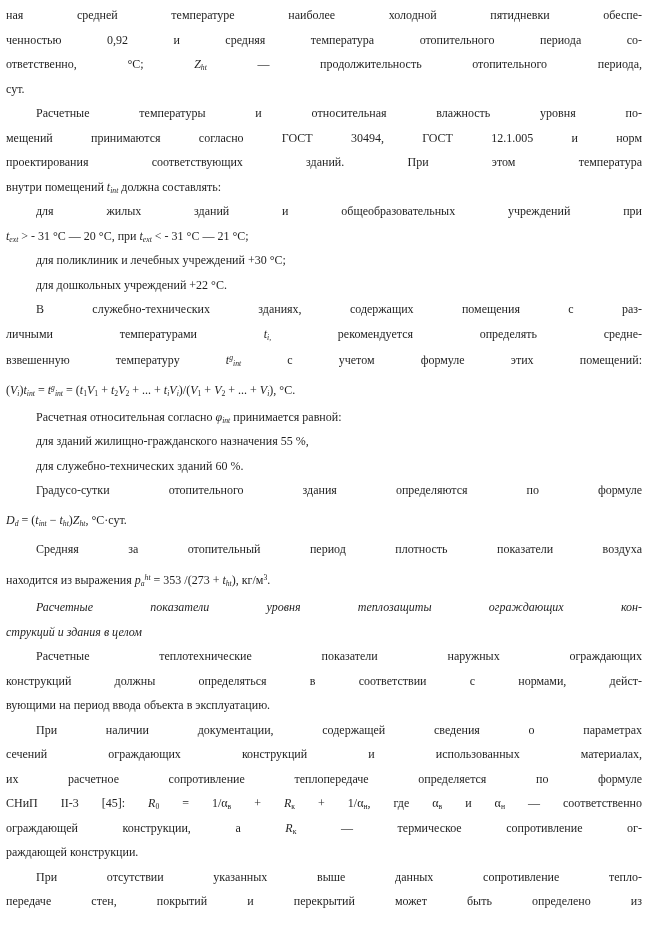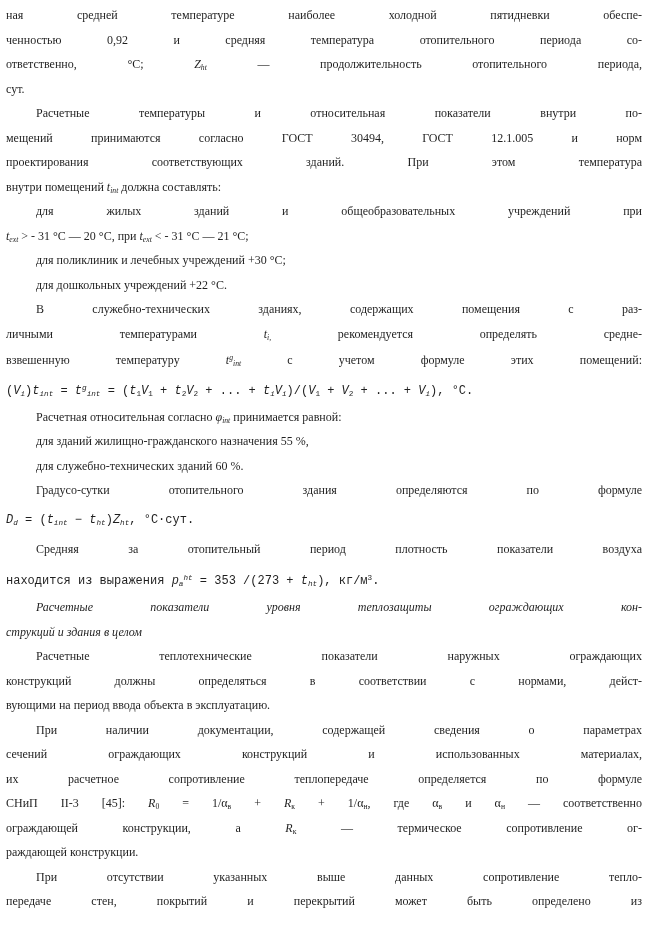--- a/index.html
+++ b/index.html
@@ -8,35 +8,35 @@
   }
   .page {
     box-sizing:border-box; width:647px; height:943px;
     padding:3px 5px 0 6px;
     font-family:"Liberation Serif", "DejaVu Serif", serif;
     font-size:12px; color:#1f1f1f;
   }
   .line { height:24.5px; line-height:24.5px; overflow:visible; }
   .line.just { text-align:justify; text-align-last:justify; }
   .line.ind  { text-indent:30px; }
-  .line.tall { height:34px; line-height:34px;font-family:Liberation Mono, monospace; }
+  .line.tall { height:34px; line-height:34px; }
   .seg-i   { font-style:italic; }
   .seg-sub { font-size:64%; vertical-align:-0.28em; }
   .seg-sup { font-size:64%; vertical-align:0.5em; }
 </style>
 </head>
 <body>
 
 <div class="page">
   <div id="lines">
       <div class="line just"><span>ная средней температуре наиболее холодной пятидневки обеспе-</span></div>
       <div class="line just"><span>ченностью 0,92 и средняя температура отопительного периода со-</span></div>
       <div class="line just"><span>ответственно, °С; </span><span class="seg-i">Z</span><span class="seg-sub seg-i">ht</span><span> — продолжительность отопительного периода,</span></div>
       <div class="line"><span>сут.</span></div>
-      <div class="line ind just"><span>Расчетные температуры и относительная показатели внутри по-</span></div>
+      <div class="line ind just"><span>Расчетные температуры и относительная влажность уровня по-</span></div>
       <div class="line just"><span>мещений принимаются согласно ГОСТ 30494, ГОСТ 12.1.005 и норм</span></div>
       <div class="line just"><span>проектирования соответствующих зданий. При этом температура</span></div>
       <div class="line"><span>внутри помещений </span><span class="seg-i">t</span><span class="seg-sub seg-i">int</span><span> должна составлять:</span></div>
       <div class="line ind just"><span>для жилых зданий и общеобразовательных учреждений при</span></div>
       <div class="line"><span class="seg-i">t</span><span class="seg-sub seg-i">ext</span><span> &gt; - 31 °С — 20 °С, при </span><span class="seg-i">t</span><span class="seg-sub seg-i">ext</span><span> &lt; - 31 °С — 21 °С;</span></div>
       <div class="line ind"><span>для поликлиник и лечебных учреждений +30 °С;</span></div>
       <div class="line ind"><span>для дошкольных учреждений +22 °С.</span></div>
       <div class="line ind just"><span>В служебно-технических зданиях, содержащих помещения с раз-</span></div>
       <div class="line just"><span>личными температурами </span><span class="seg-i">t</span><span class="seg-sub seg-i">i,</span><span> рекомендуется определять средне-</span></div>
       <div class="line just"><span>взвешенную температуру </span><span class="seg-i">t</span><span class="seg-sup seg-i">g</span><span class="seg-sub seg-i">int</span><span> с учетом формуле этих помещений:</span></div>

